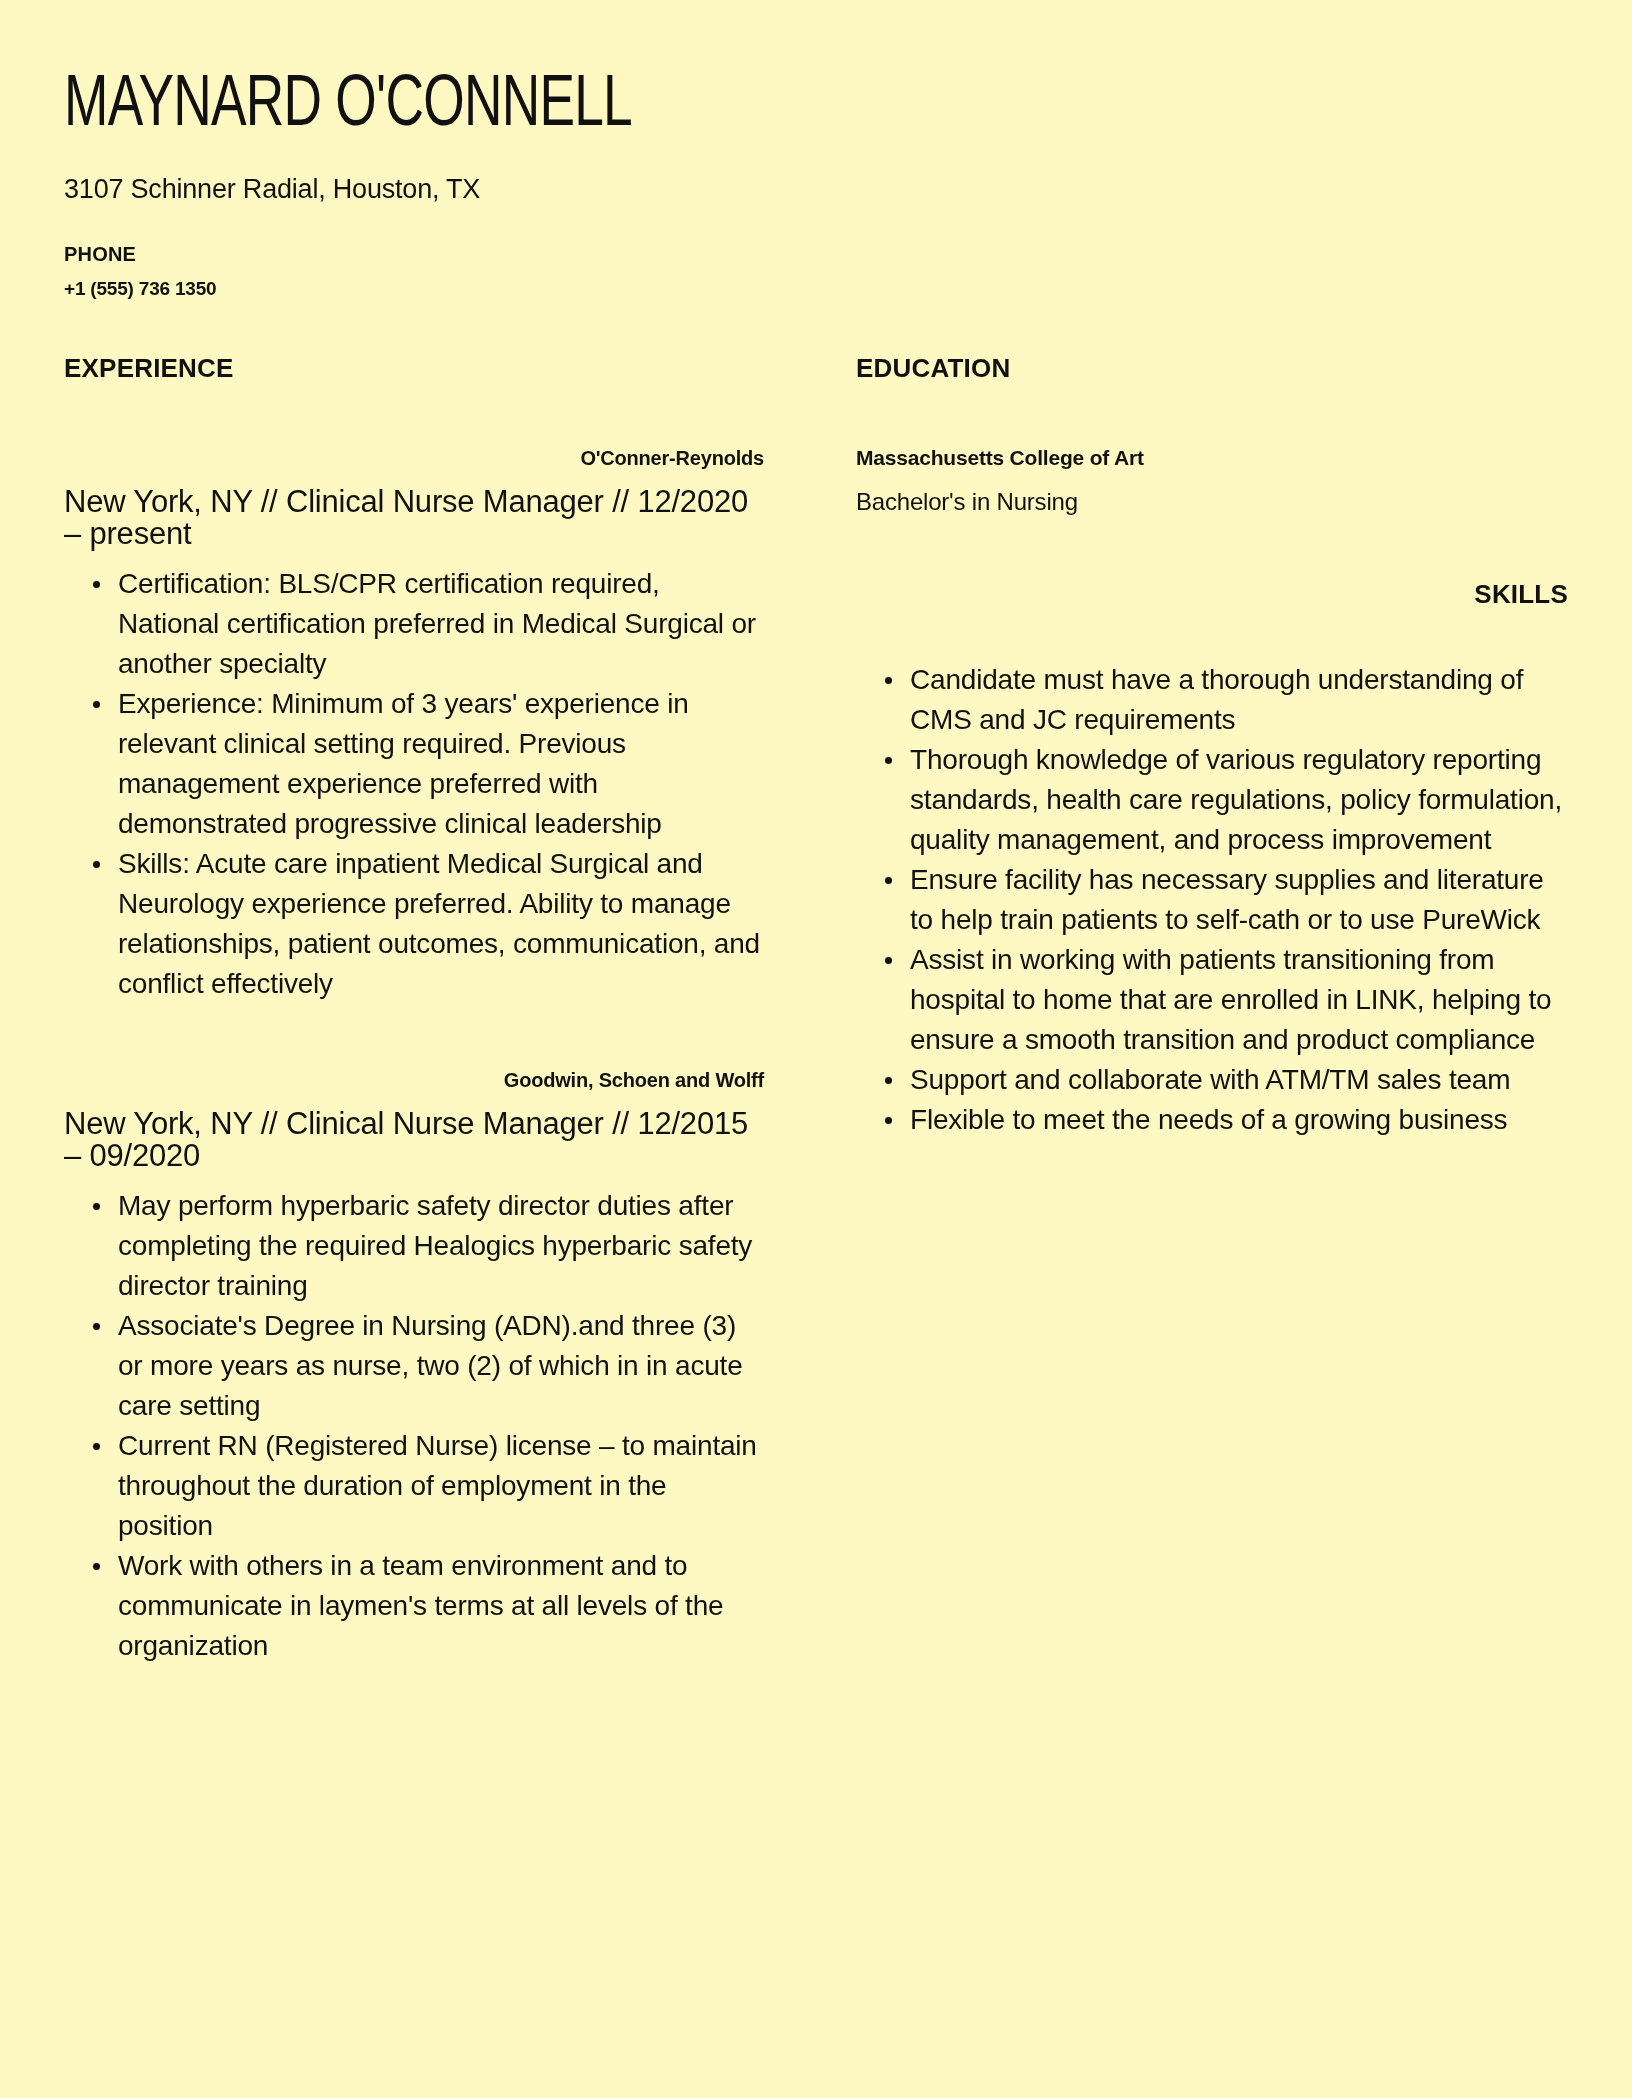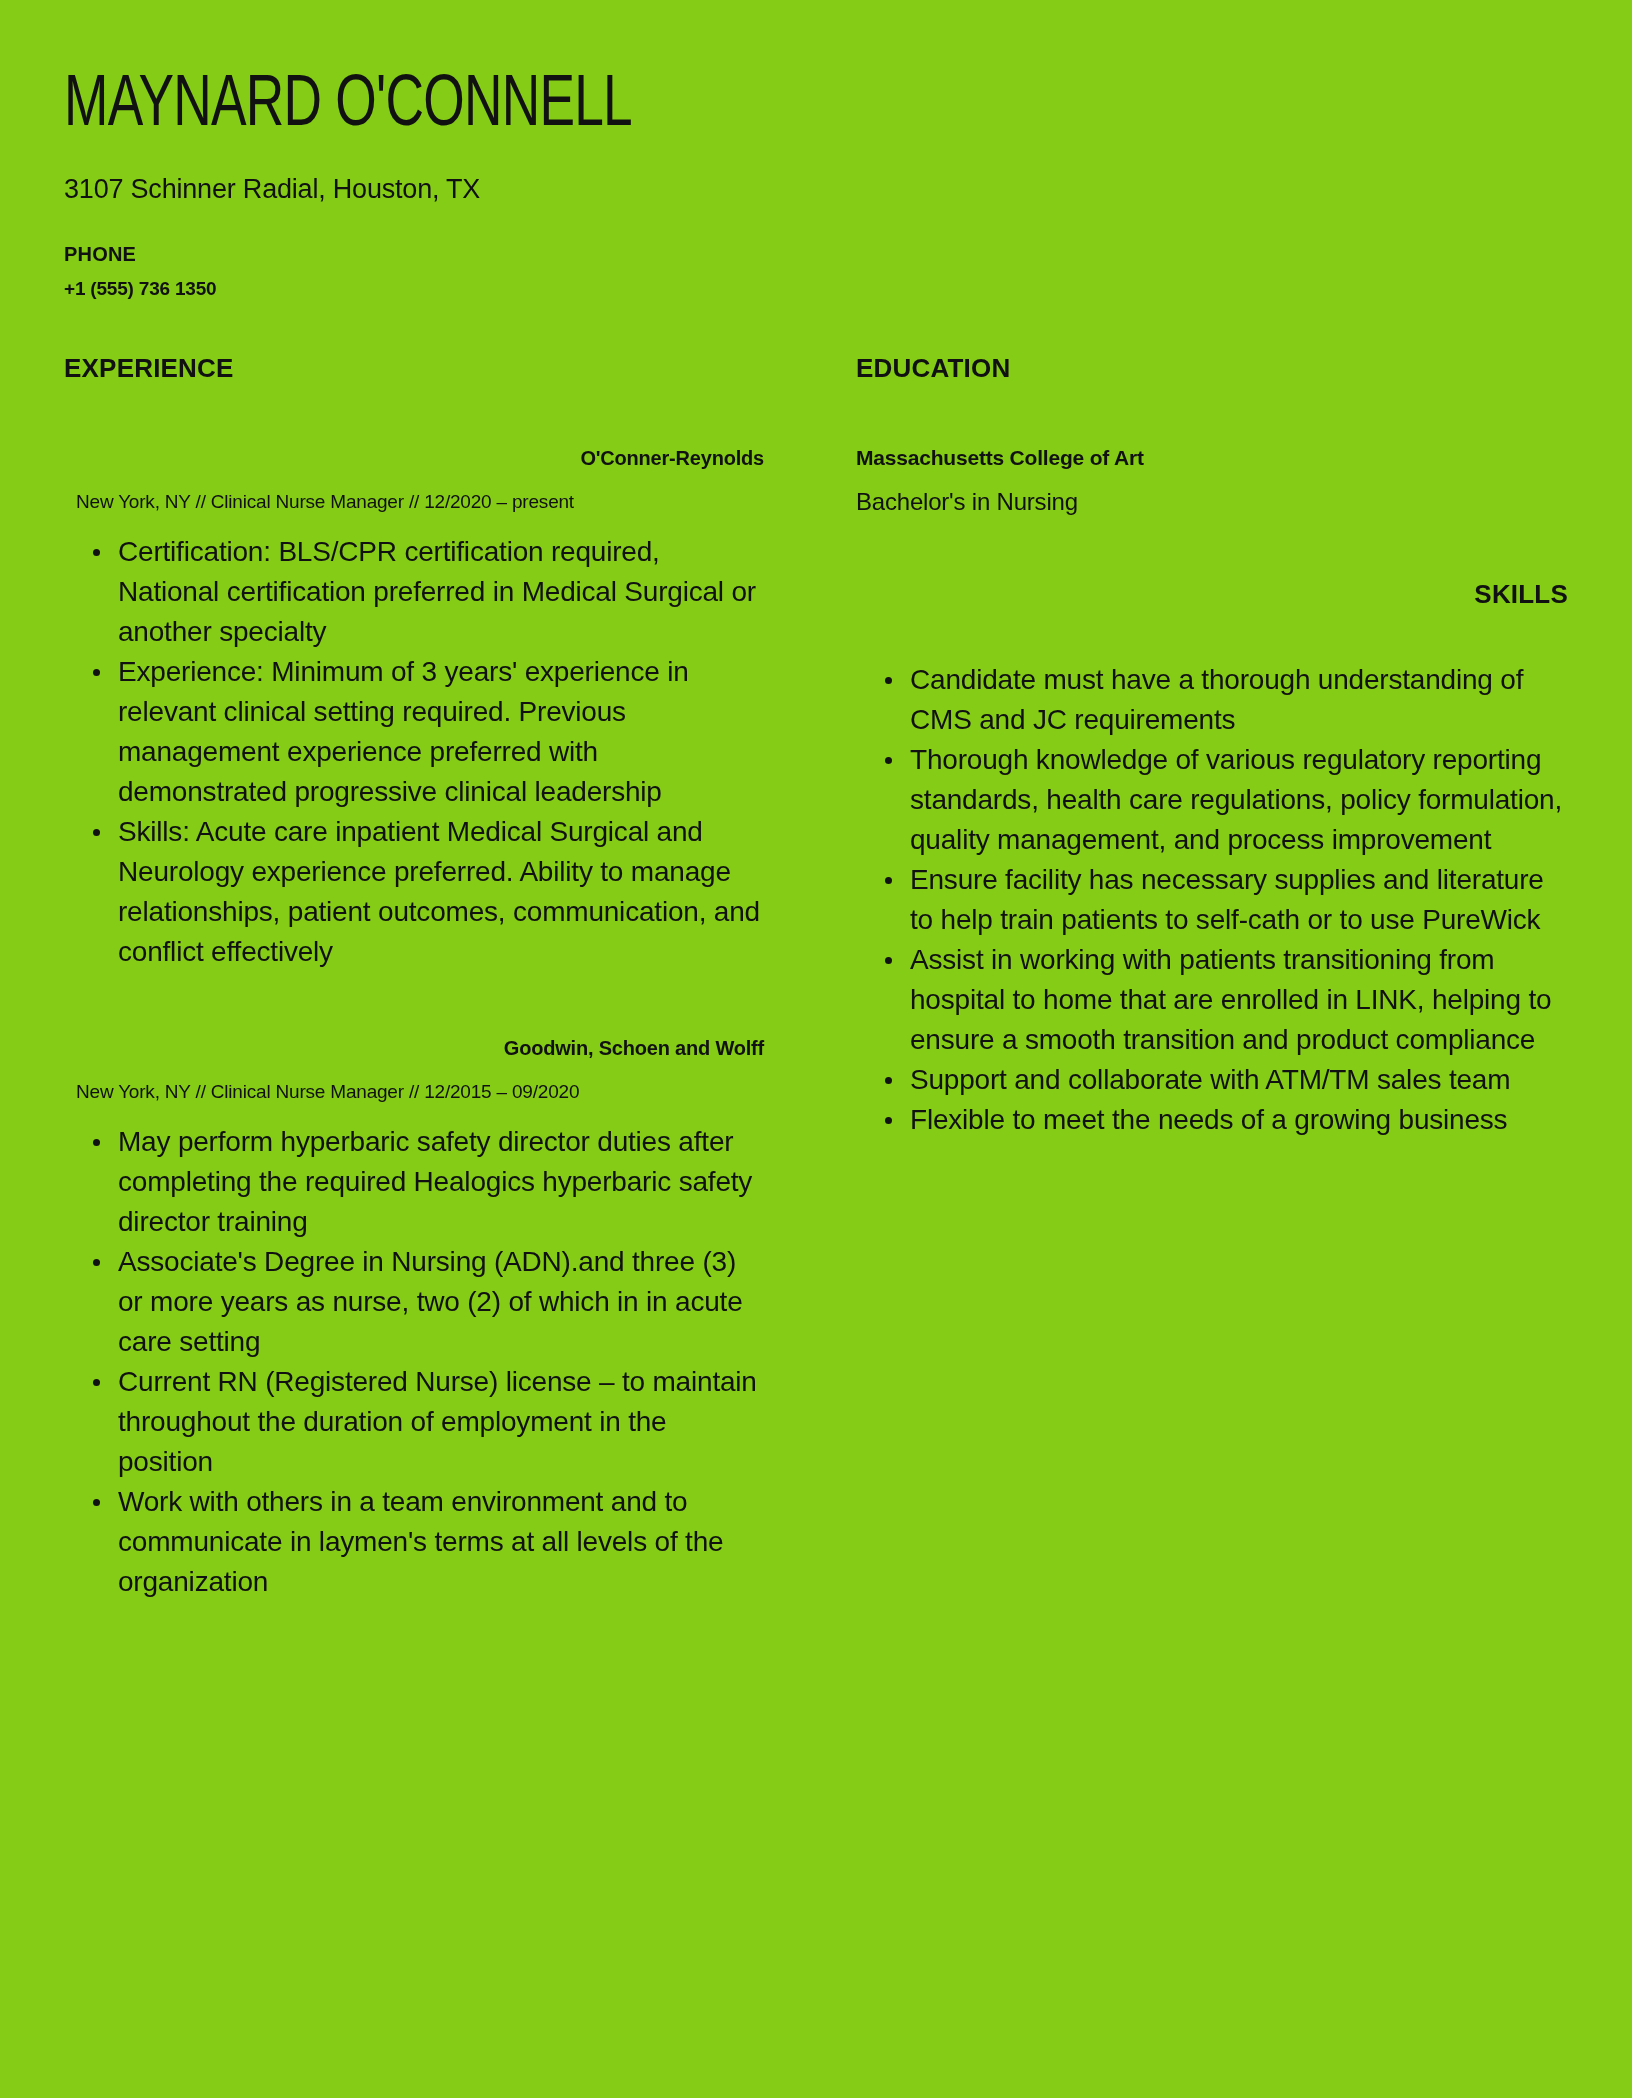--- a/index.html
+++ b/index.html
@@ -9,21 +9,21 @@
     background: #ffffff;
     color: #111111;
     font-family: "Liberation Sans", sans-serif;
     letter-spacing: -0.2px;
   }
   .page {
     box-sizing: border-box;
     width: 1632px;
     min-height: 2098px;
     padding: 0 64px;
-    background: #84cc16;
+    background: #fef9c3;
   }
 
   
   .name {
     margin: 0;
     padding-top: 64px;
     font-size: 72px;
     font-weight: 400;
     line-height: 1.0;
     letter-spacing: -1px;
@@ -68,23 +68,23 @@
   .skills-block .section-title { margin-bottom: 50px; text-align: right; }
 
   .company {
     font-size: 20px;
     font-weight: 700;
     line-height: 32px;
     margin: 0 0 12px 0;
     text-align: right;
   }
   .meta {
-    font-size: 19px;
+    font-size: 31px;
     line-height: 32px;
-    margin: 0 0 14px 12px;
+    margin: 0 0 14px 0;
   }
   ul.bullets {
     list-style: none;
     margin: 0;
     padding: 0;
   }
   ul.bullets li {
     position: relative;
     padding-left: 54px;
     font-size: 28px;

